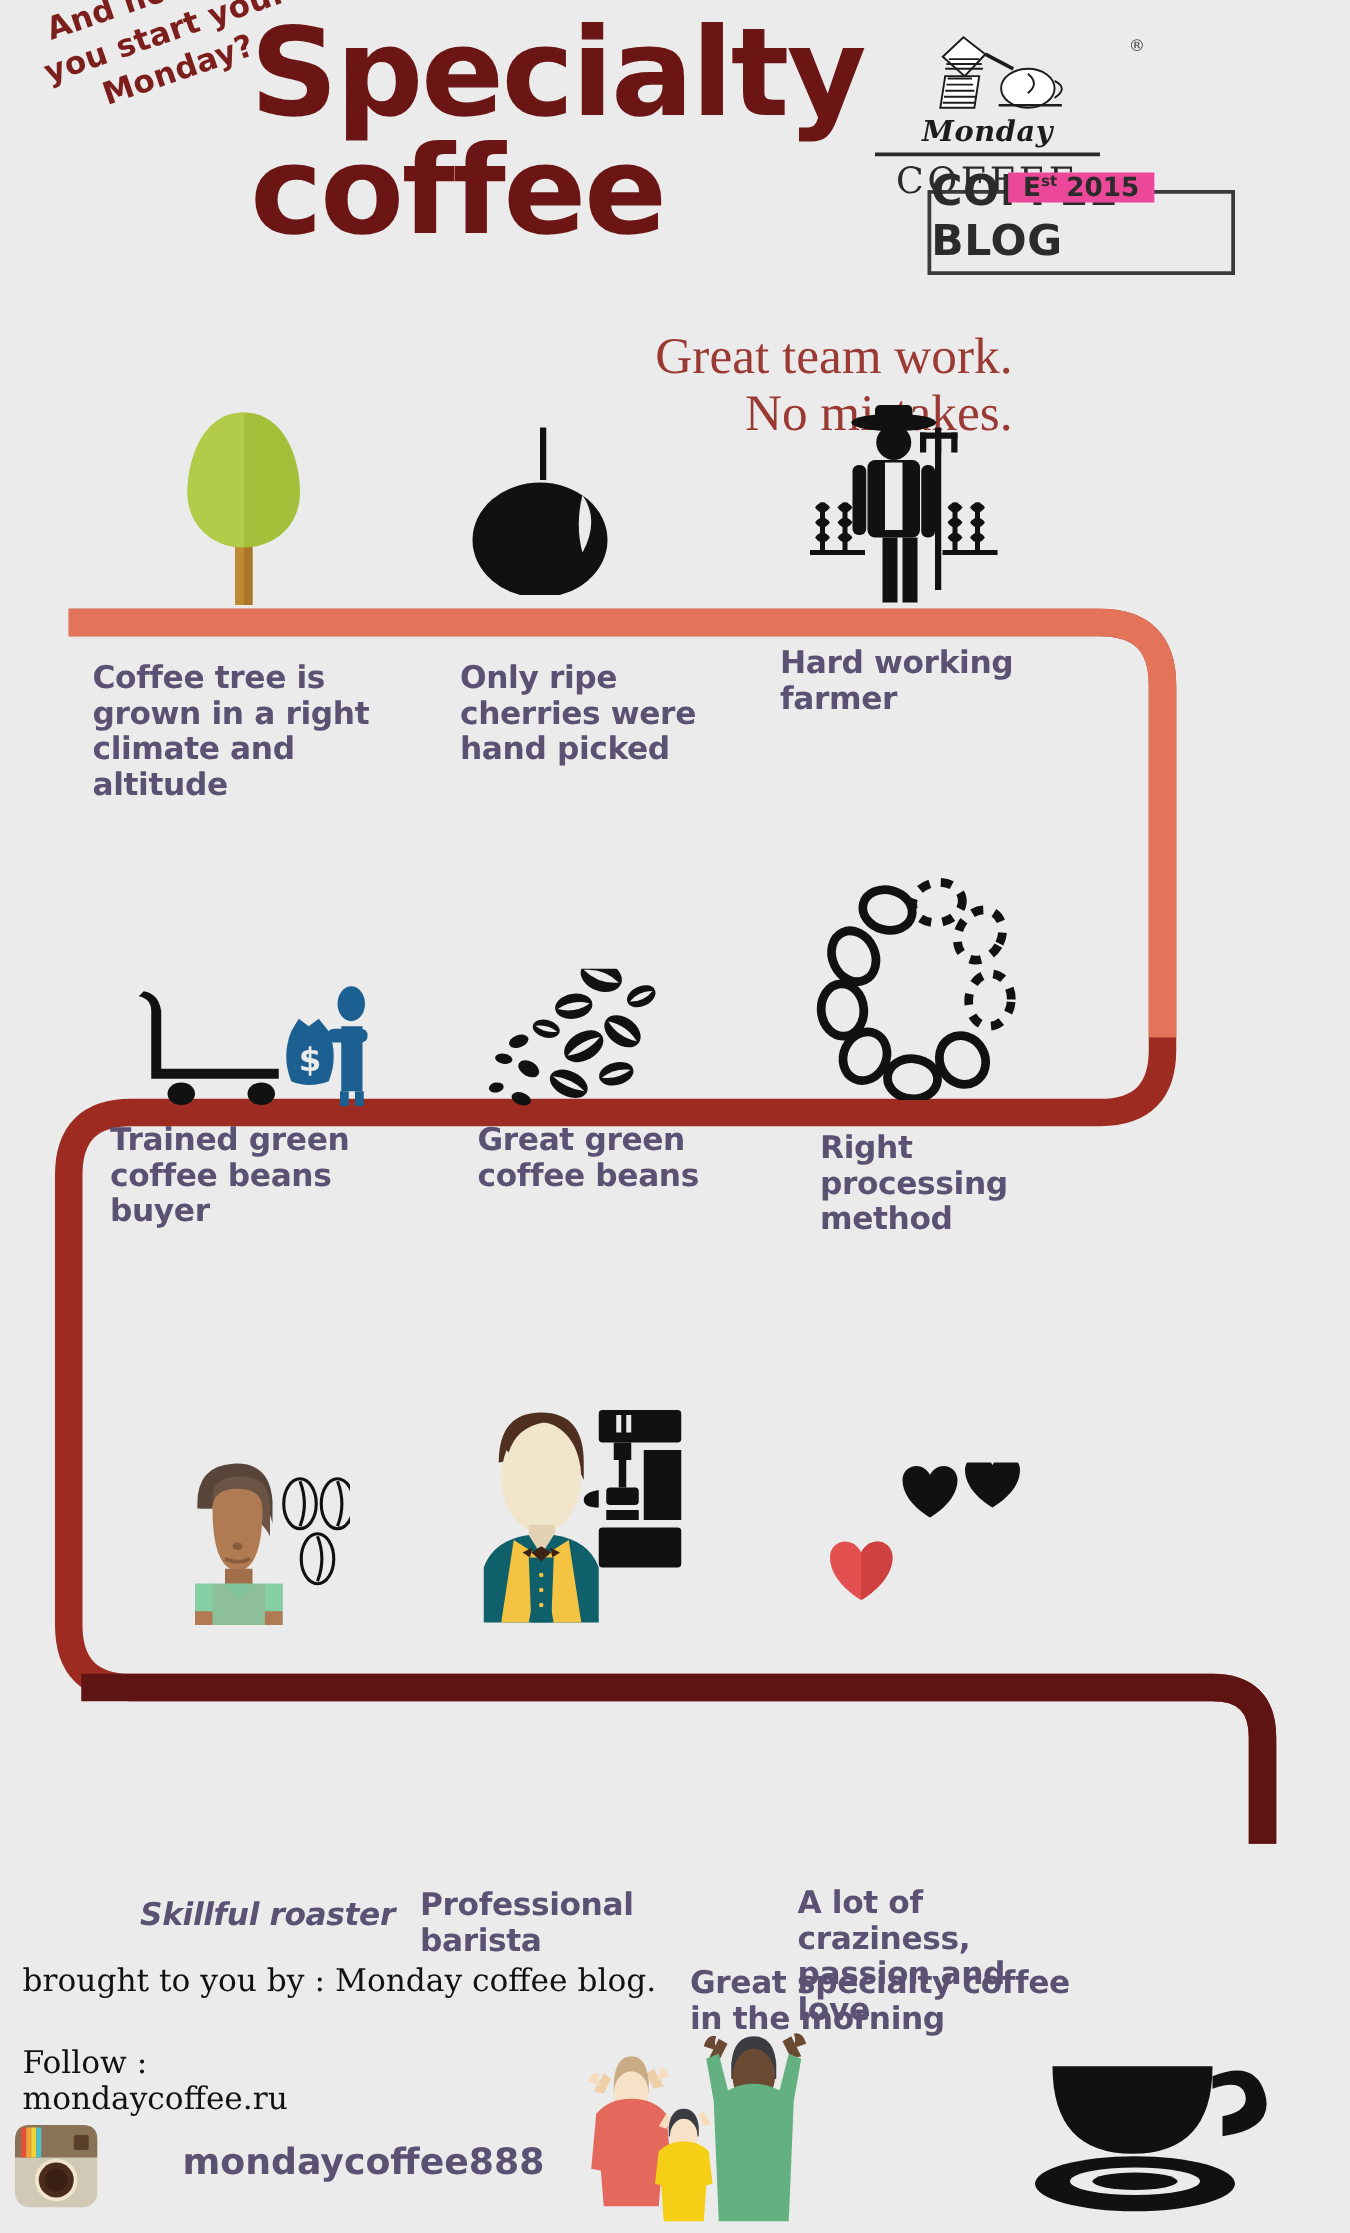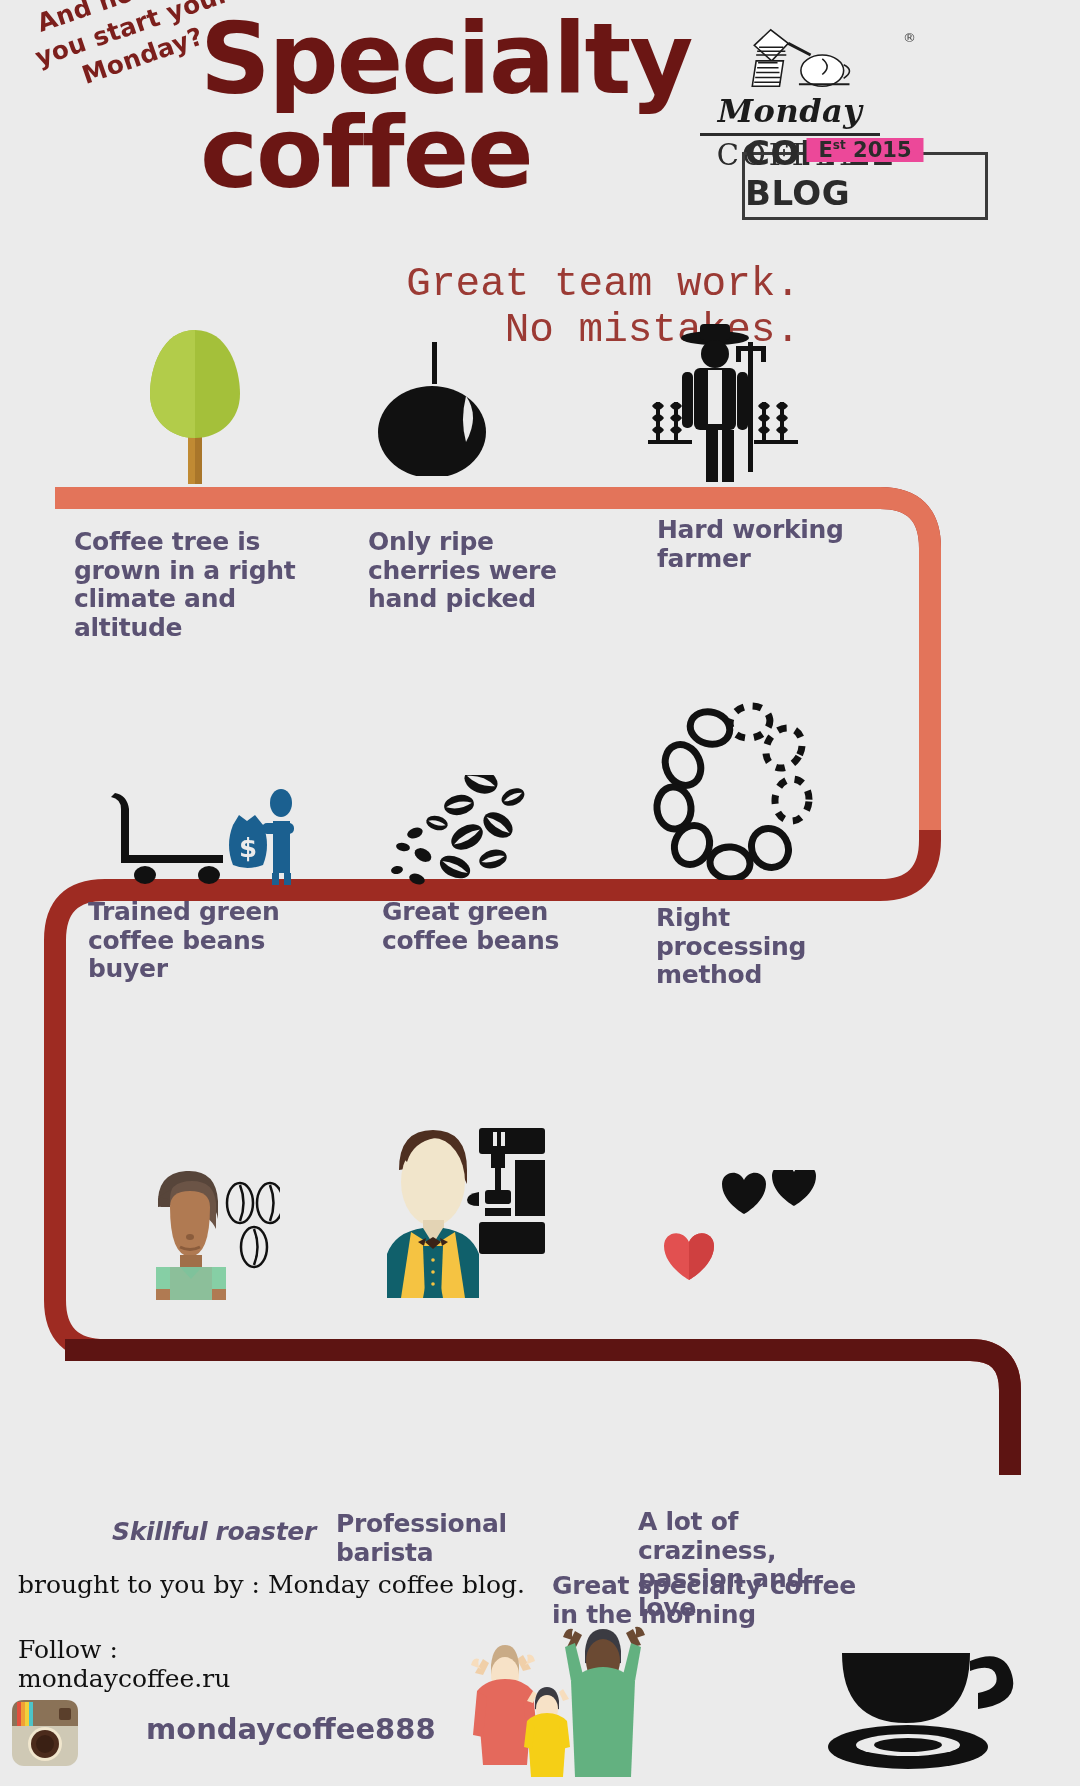--- a/index.html
+++ b/index.html
@@ -21,32 +21,32 @@
   }
 
   
   .title {
     position: absolute; left: 200px; top: 12px; width: 520px;
     color: #6b1614; font-weight: 700; font-size: 98px; line-height: .96;
     letter-spacing: -2px; font-family: "DejaVu Sans", sans-serif;
   }
   .title .l2 { display:block; }
   .subtitle {
-    position: absolute; left: 330px; top: 262px; width: 470px;
+    position: absolute; left: 340px; top: 262px; width: 470px;
     text-align: right; color: #9b3a34; font-size: 41px; line-height: 1.12;
-    font-family: Liberation Mono, monospace;
+    font-family: Liberation Serif, serif;
   }
 
   
   .brand { position: absolute; left: 690px; top: 22px; width: 200px; text-align: center; }
   .brand .reg { position: absolute; right: -26px; top: 8px; font-size: 13px; color: #444; }
   .brand .mark { height: 70px; margin: 0 auto; }
   .brand .mname {
     font-family: "DejaVu Serif", serif; font-style: italic; font-weight: 700;
-    font-size: 32px; color: #1c1c1c; letter-spacing: .5px; margin-top: -4px;
+    font-size: 23px; color: #1c1c1c; letter-spacing: .5px; margin-top: -4px;
   }
   .brand .rule { height: 3px; border-top: 2px solid #2b2b2b; border-bottom: 1px solid #2b2b2b; margin: 3px 10px 2px; }
   .brand .mcoffee {
     font-family: "DejaVu Serif", serif; font-size: 29px; color: #2b2b2b; letter-spacing: 3px;
   }
   .blogbadge {
     position: absolute; left: 742px; top: 152px; width: 246px; height: 68px;
     border: 3px solid #3a3a3a; display: flex; align-items: flex-end; justify-content: center;
     padding-bottom: 4px;
   }
@@ -182,21 +182,21 @@
         <path d="M128 110 q6 -8 12 0 q-6 8 -12 0Z"></path>
         <path d="M146 86 q6 -8 12 0 q-6 8 -12 0Z"></path>
         <path d="M146 98 q6 -8 12 0 q-6 8 -12 0Z"></path>
         <path d="M146 110 q6 -8 12 0 q-6 8 -12 0Z"></path>
       </g>
     </g>
   </svg>
 
   <div class="label" style="left:74px; top:528px; width:230px;">Coffee tree is grown in a right climate and altitude</div>
   <div class="label" style="left:368px; top:528px; width:210px;">Only ripe cherries were hand picked</div>
-  <div class="label" style="left:657px; top:516px; width:210px;">Hard working farmer</div>
+  <div class="label" style="left:624px; top:516px; width:210px;">Hard working farmer</div>
 
   <svg class="icon" style="left:105px; top:785px; width:200px; height:100px;" viewBox="0 0 200 100">
     <g fill="#111">
       <path d="M10 8 q12 2 14 16 L24 70 L118 70 L118 78 L16 78 L16 24 q0 -10 -10 -12Z"></path>
       <ellipse cx="40" cy="90" rx="11" ry="9"></ellipse>
       <ellipse cx="104" cy="90" rx="11" ry="9"></ellipse>
     </g>
     <g fill="#1b6090">
       <ellipse cx="176" cy="18" rx="11" ry="14"></ellipse>
       <rect x="168" y="36" width="17" height="52"></rect>

